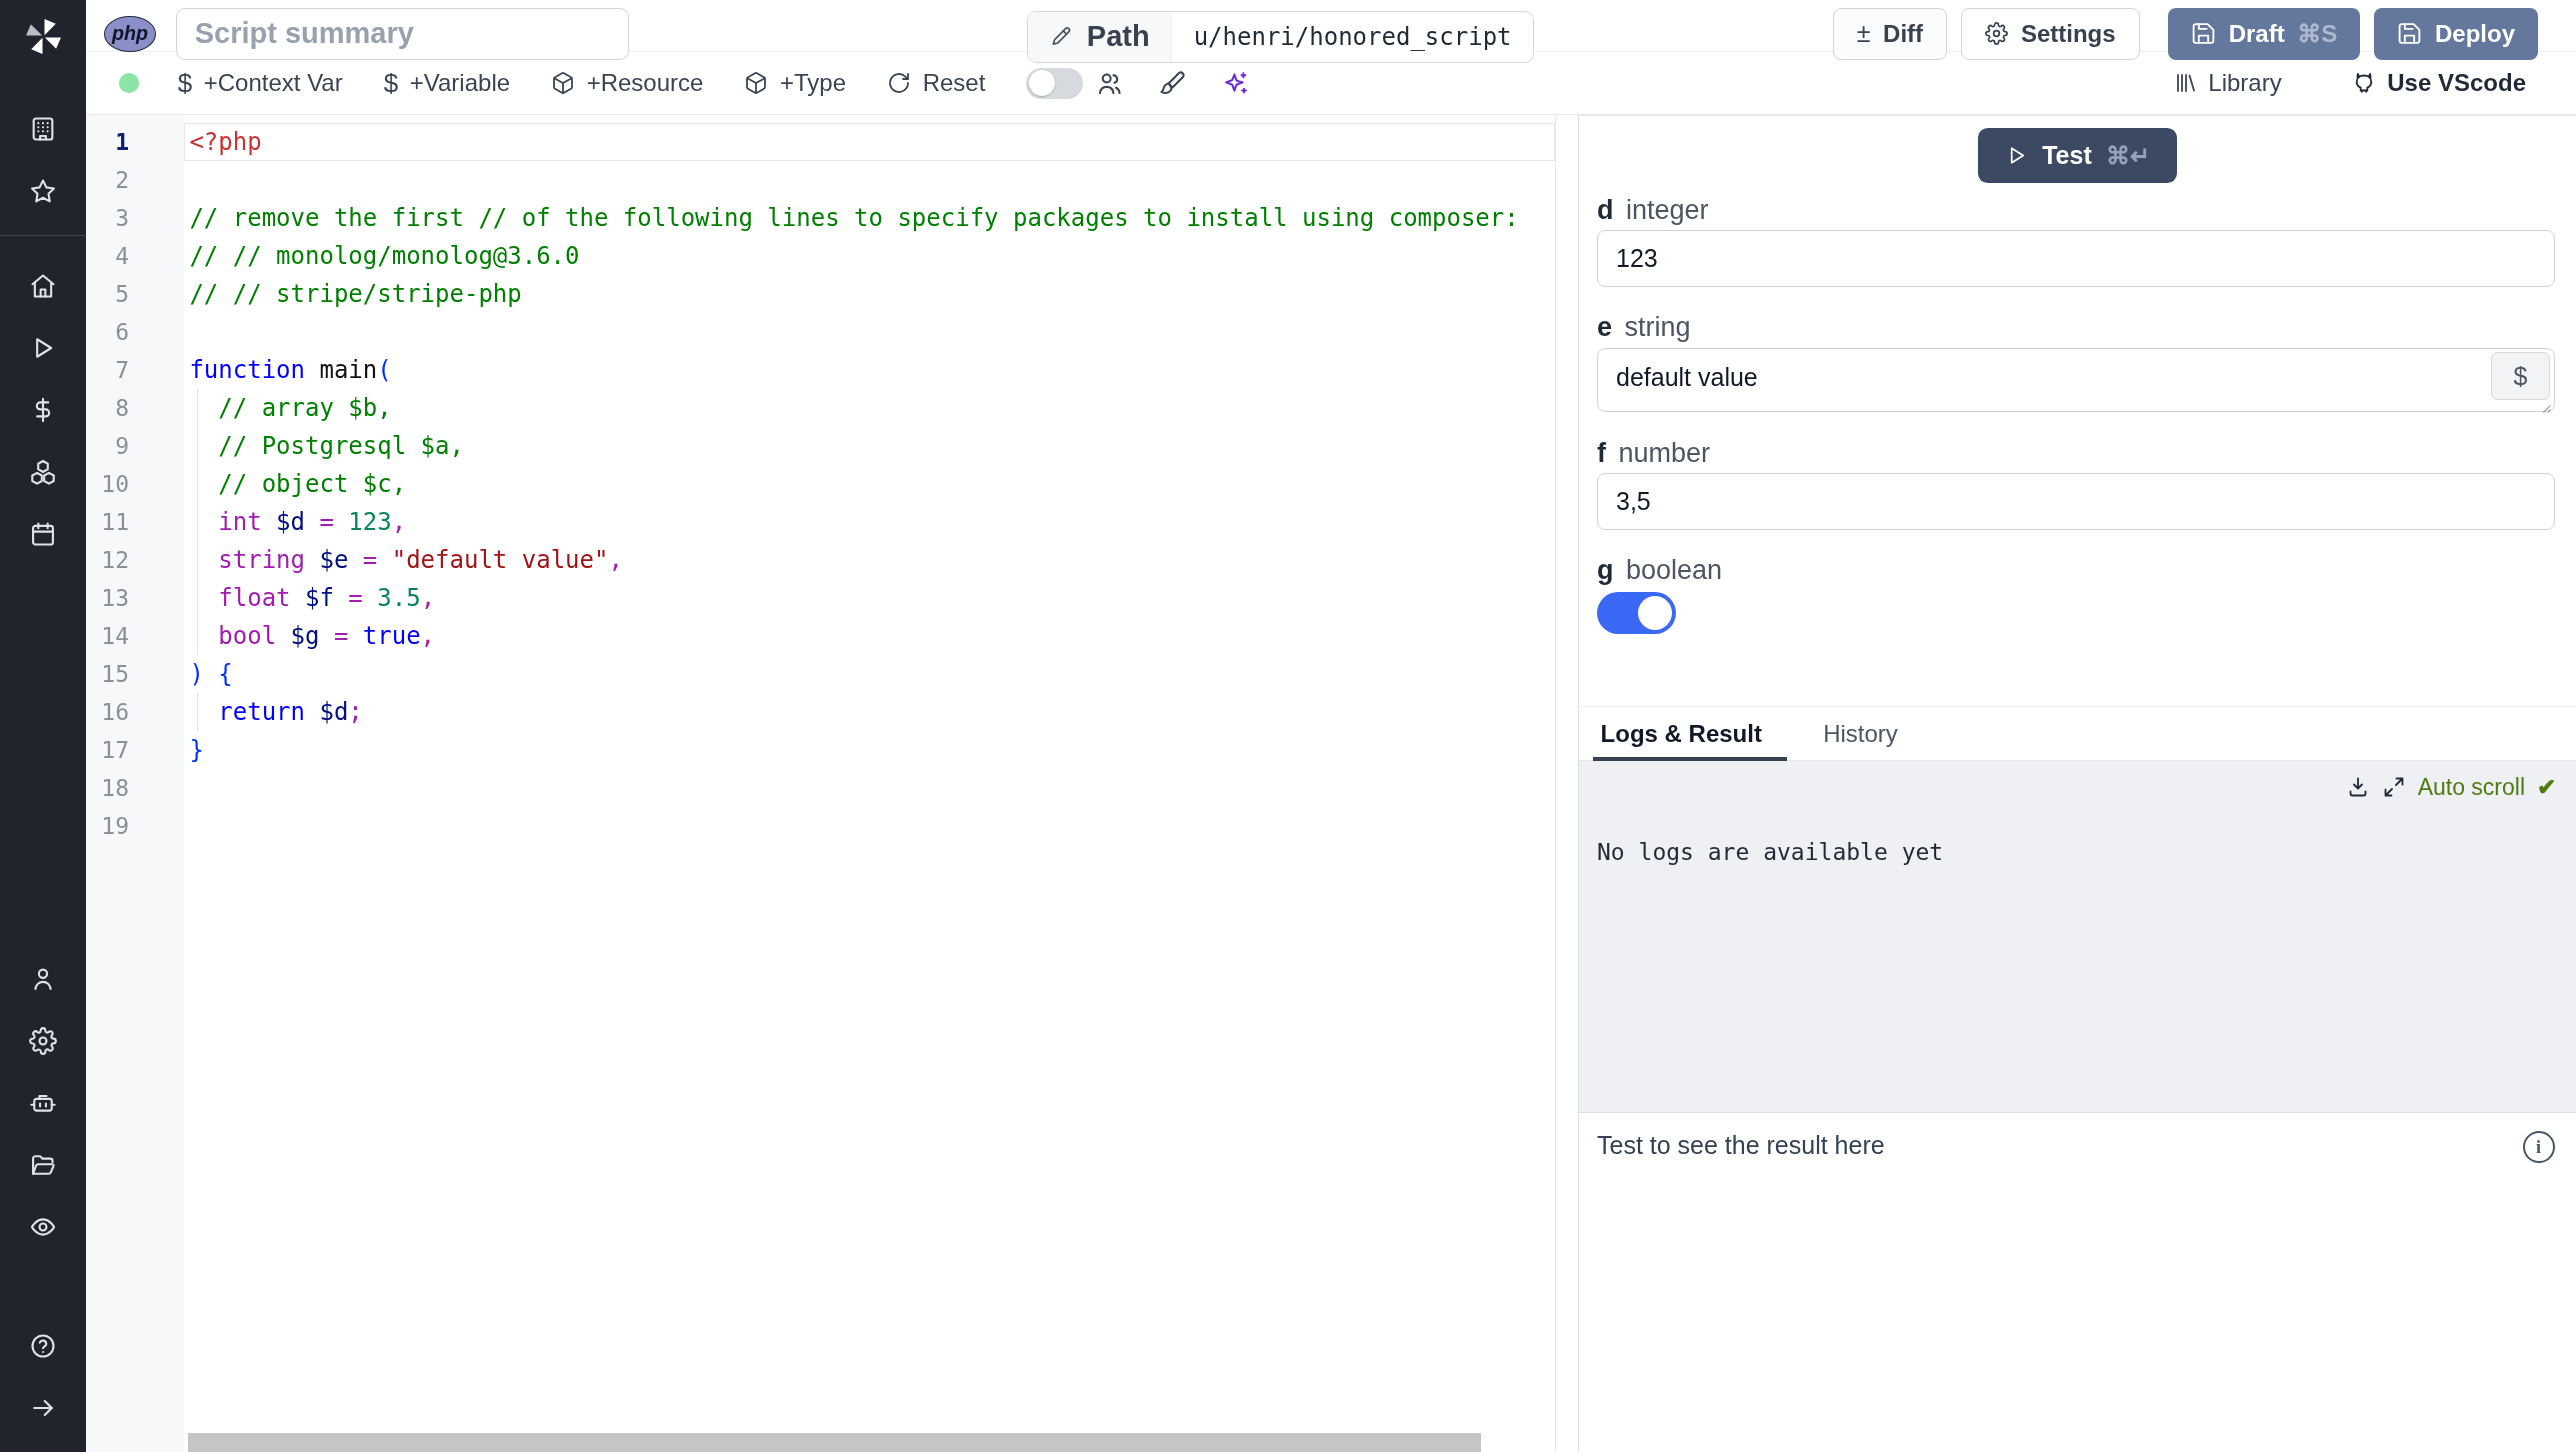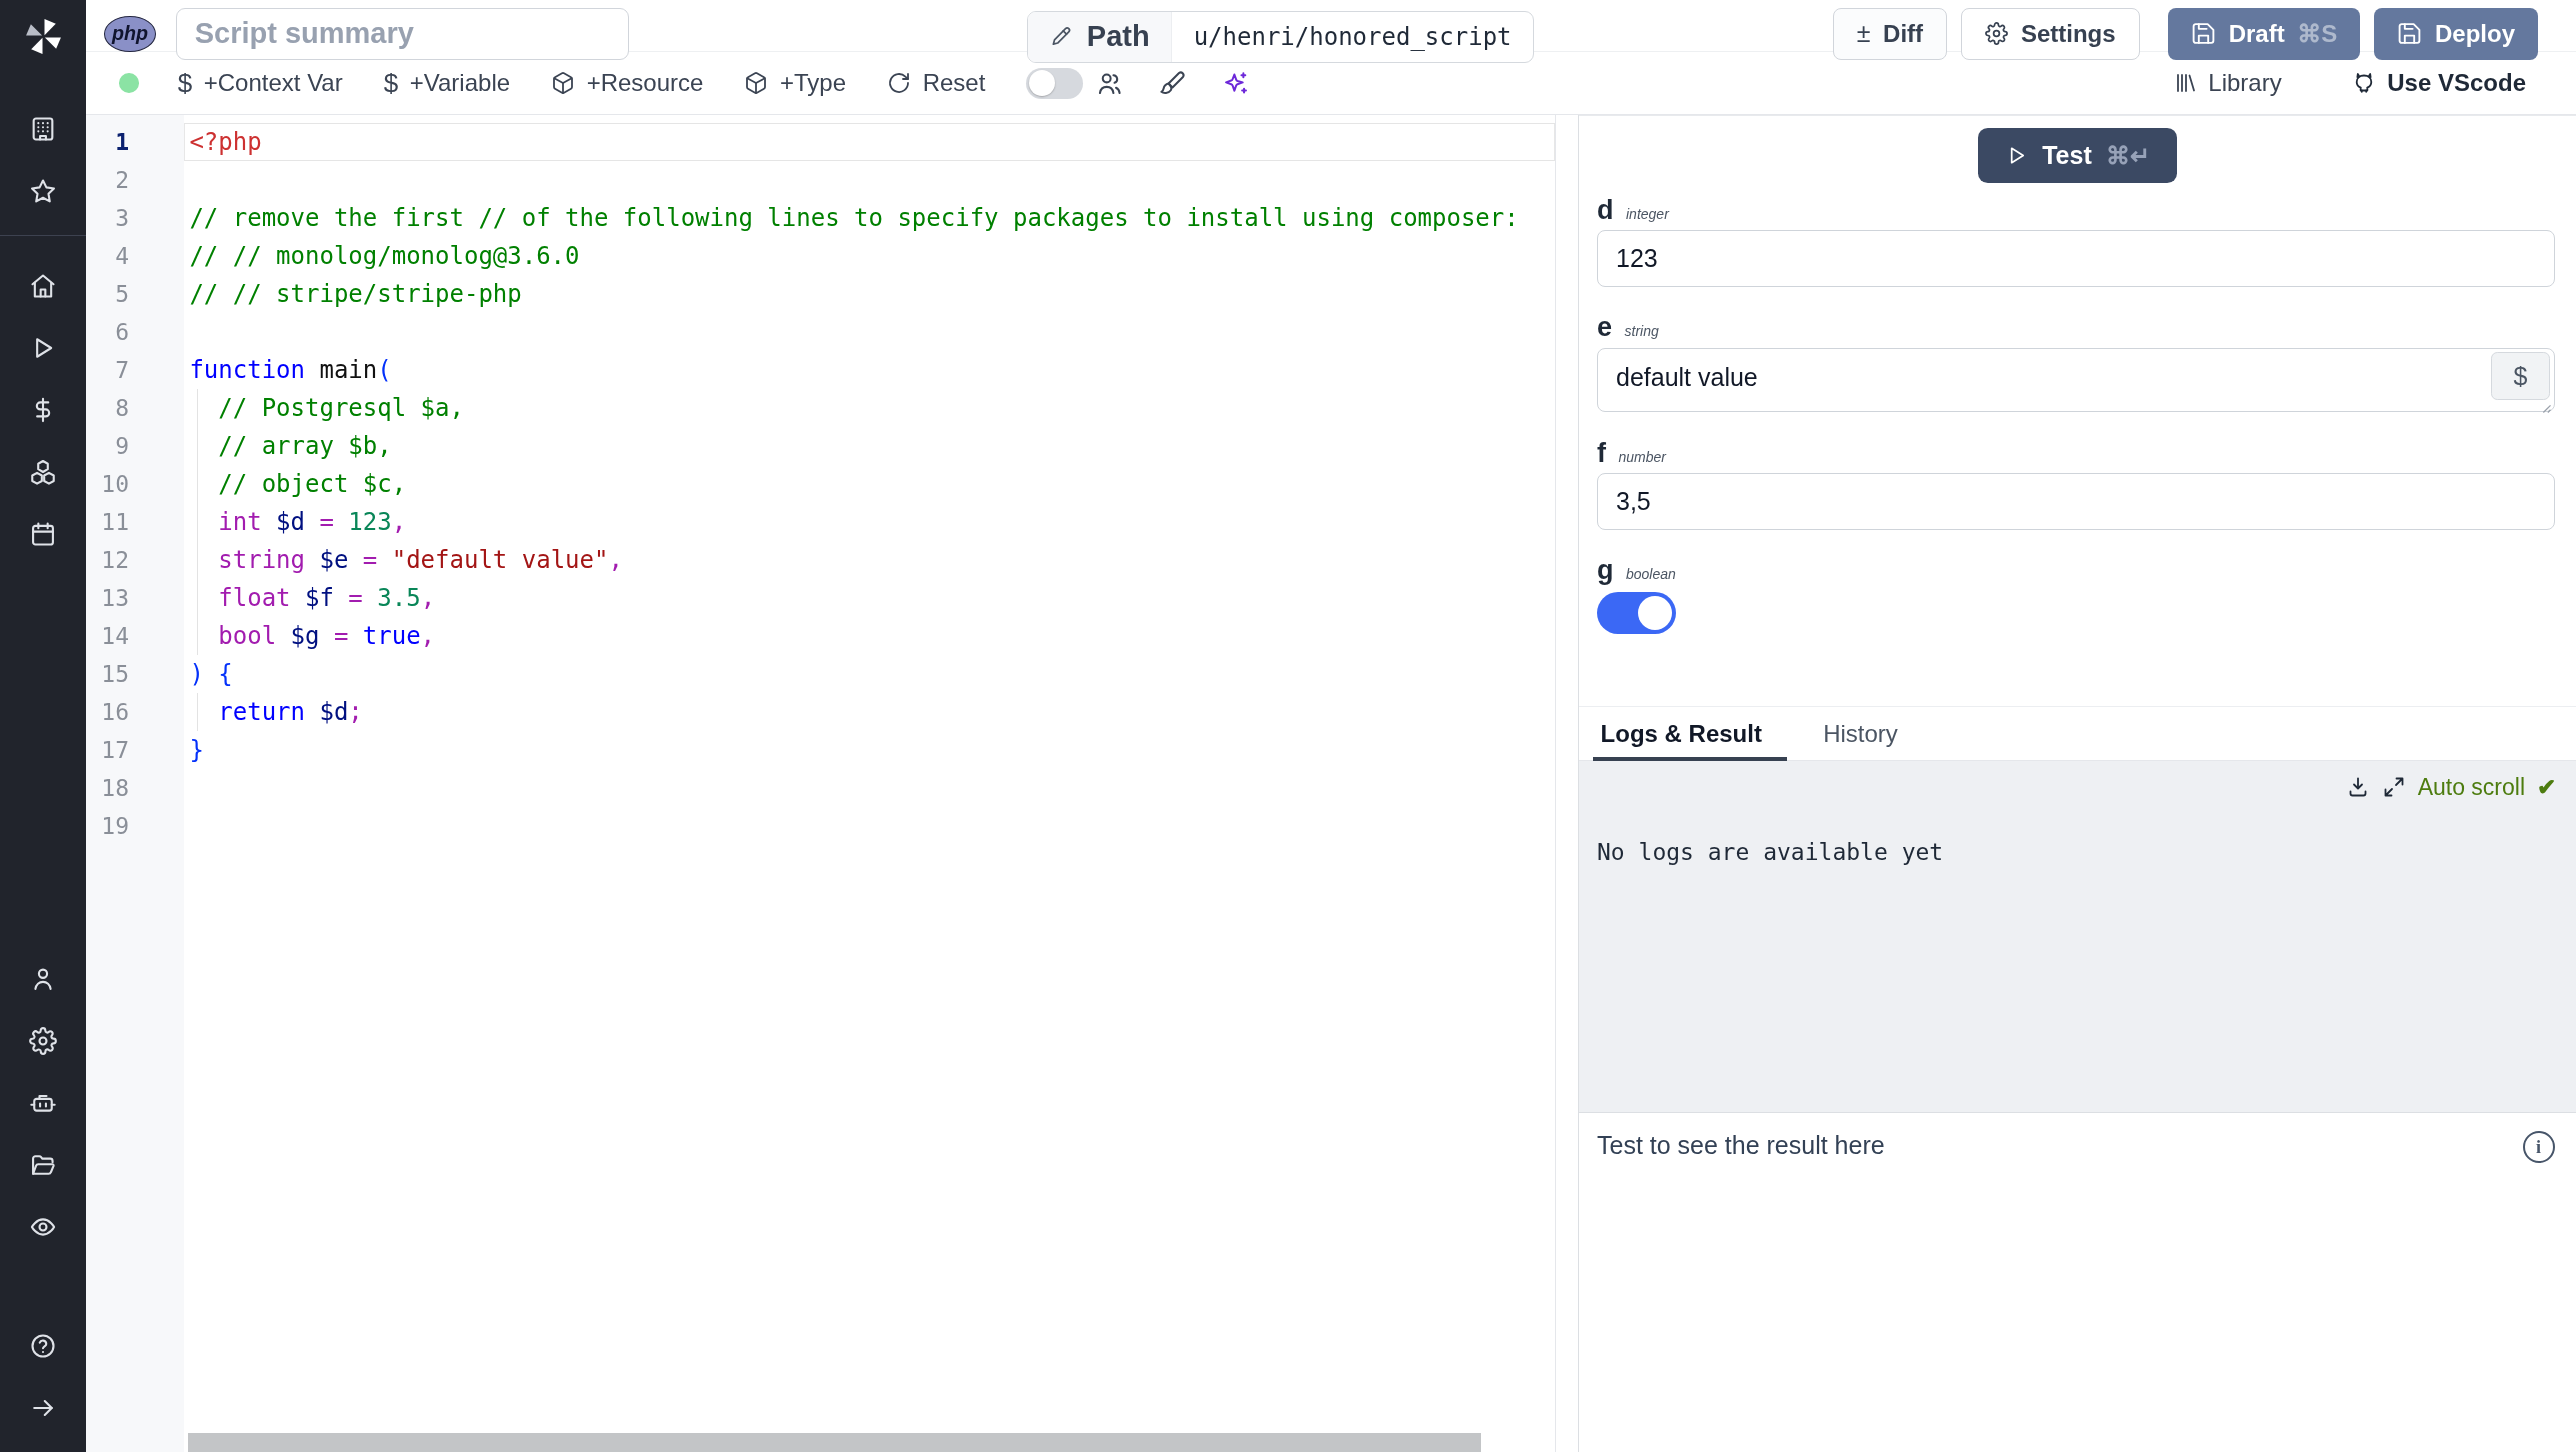--- a/index.html
+++ b/index.html
@@ -83,21 +83,21 @@
   
   .right-pane { flex:1; display:flex; flex-direction:column; border-top:0.9px solid #e8eaed; background:#fff; min-width:0; }
   .test-row { height:79px; display:flex; align-items:center; justify-content:center; }
   .test-btn { height:55px; padding:0 27px; border-radius:9.8px; background:#3b4963; color:#fff; display:flex; align-items:center; gap:14.3px;
     font-size:25px; font-weight:700; cursor:pointer; border:none; }
   .test-btn svg { width:23px; height:23px; }
   .test-kbd { color:#97a2b8; font-weight:600; font-size:24px; }
   .fields { padding:0 21.5px 0 18px; }
   .fld-label { display:flex; align-items:baseline; gap:12.5px; height:30px; }
   .fld-name { font-size:27px; font-weight:700; color:#1f2937; }
-  .fld-type { font-size:14px; font-style:italic; color:#4b5563; }
+  .fld-type { font-size:27px; color:#4b5563; }
   .fld-input { width:100%; height:57px; margin-top:5.4px; border:0.9px solid #cfd4da; border-radius:8px; padding:0 18px; font-size:25px;
     color:#111827; outline:none; font-family:"Liberation Sans",sans-serif; }
   .fld-e-wrap { position:relative; margin-top:5.4px; }
   .fld-textarea { width:100%; height:64px; border:0.9px solid #cfd4da; border-radius:8px; padding:14.3px 89px 9px 18px; font-size:25px;
     color:#111827; outline:none; resize:none; font-family:"Liberation Sans",sans-serif; }
   .dollar-chip { position:absolute; right:4.5px; top:4.5px; width:59px; height:48px; background:#f1f3f5; border:0.9px solid #d5d9de;
     border-radius:6.3px; display:flex; align-items:center; justify-content:center; font-size:25px; color:#4b5563; cursor:pointer; }
   .resize-handle { position:absolute; right:1.8px; bottom:0px; width:14.3px; height:14.3px; color:#9aa1ab; }
   .mt28 { margin-top:25px; } .mt26 { margin-top:23px; }
   .switch-on { width:79px; height:42px; border-radius:21.5px; background:#3b68f5; position:relative; margin-top:7.2px; cursor:pointer; }
@@ -383,22 +383,22 @@
             <div class="ln-num">19</div>
           </div>
         <div class="code-area">
             <div class="code-line current"><span class="tk-tag">&lt;?php</span></div>
             <div class="code-line"></div>
             <div class="code-line"><span class="tk-c">// remove the first // of the following lines to specify packages to install using composer:</span></div>
             <div class="code-line"><span class="tk-c">// // monolog/monolog@3.6.0</span></div>
             <div class="code-line"><span class="tk-c">// // stripe/stripe-php</span></div>
             <div class="code-line"></div>
             <div class="code-line"><span class="tk-k">function</span><span class="tk-p"> </span><span class="tk-f">main</span><span class="tk-b">(</span></div>
+            <div class="code-line guided"><span class="tk-p">  </span><span class="tk-c">// array $b,</span></div>
             <div class="code-line guided"><span class="tk-p">  </span><span class="tk-c">// Postgresql $a,</span></div>
-            <div class="code-line guided"><span class="tk-p">  </span><span class="tk-c">// array $b,</span></div>
             <div class="code-line guided"><span class="tk-p">  </span><span class="tk-c">// object $c,</span></div>
             <div class="code-line guided"><span class="tk-p">  </span><span class="tk-p">int </span><span class="tk-v">$d</span><span class="tk-p"> = </span><span class="tk-n">123</span><span class="tk-p">,</span></div>
             <div class="code-line guided"><span class="tk-p">  </span><span class="tk-p">string </span><span class="tk-v">$e</span><span class="tk-p"> = </span><span class="tk-s">"default value"</span><span class="tk-p">,</span></div>
             <div class="code-line guided"><span class="tk-p">  </span><span class="tk-p">float </span><span class="tk-v">$f</span><span class="tk-p"> = </span><span class="tk-n">3.5</span><span class="tk-p">,</span></div>
             <div class="code-line guided"><span class="tk-p">  </span><span class="tk-p">bool </span><span class="tk-v">$g</span><span class="tk-p"> = </span><span class="tk-k">true</span><span class="tk-p">,</span></div>
             <div class="code-line"><span class="tk-b">) {</span></div>
             <div class="code-line guided"><span class="tk-p">  </span><span class="tk-k">return</span><span class="tk-p"> </span><span class="tk-v">$d</span><span class="tk-p">;</span></div>
             <div class="code-line"><span class="tk-b">}</span></div>
             <div class="code-line"></div>
           </div>

